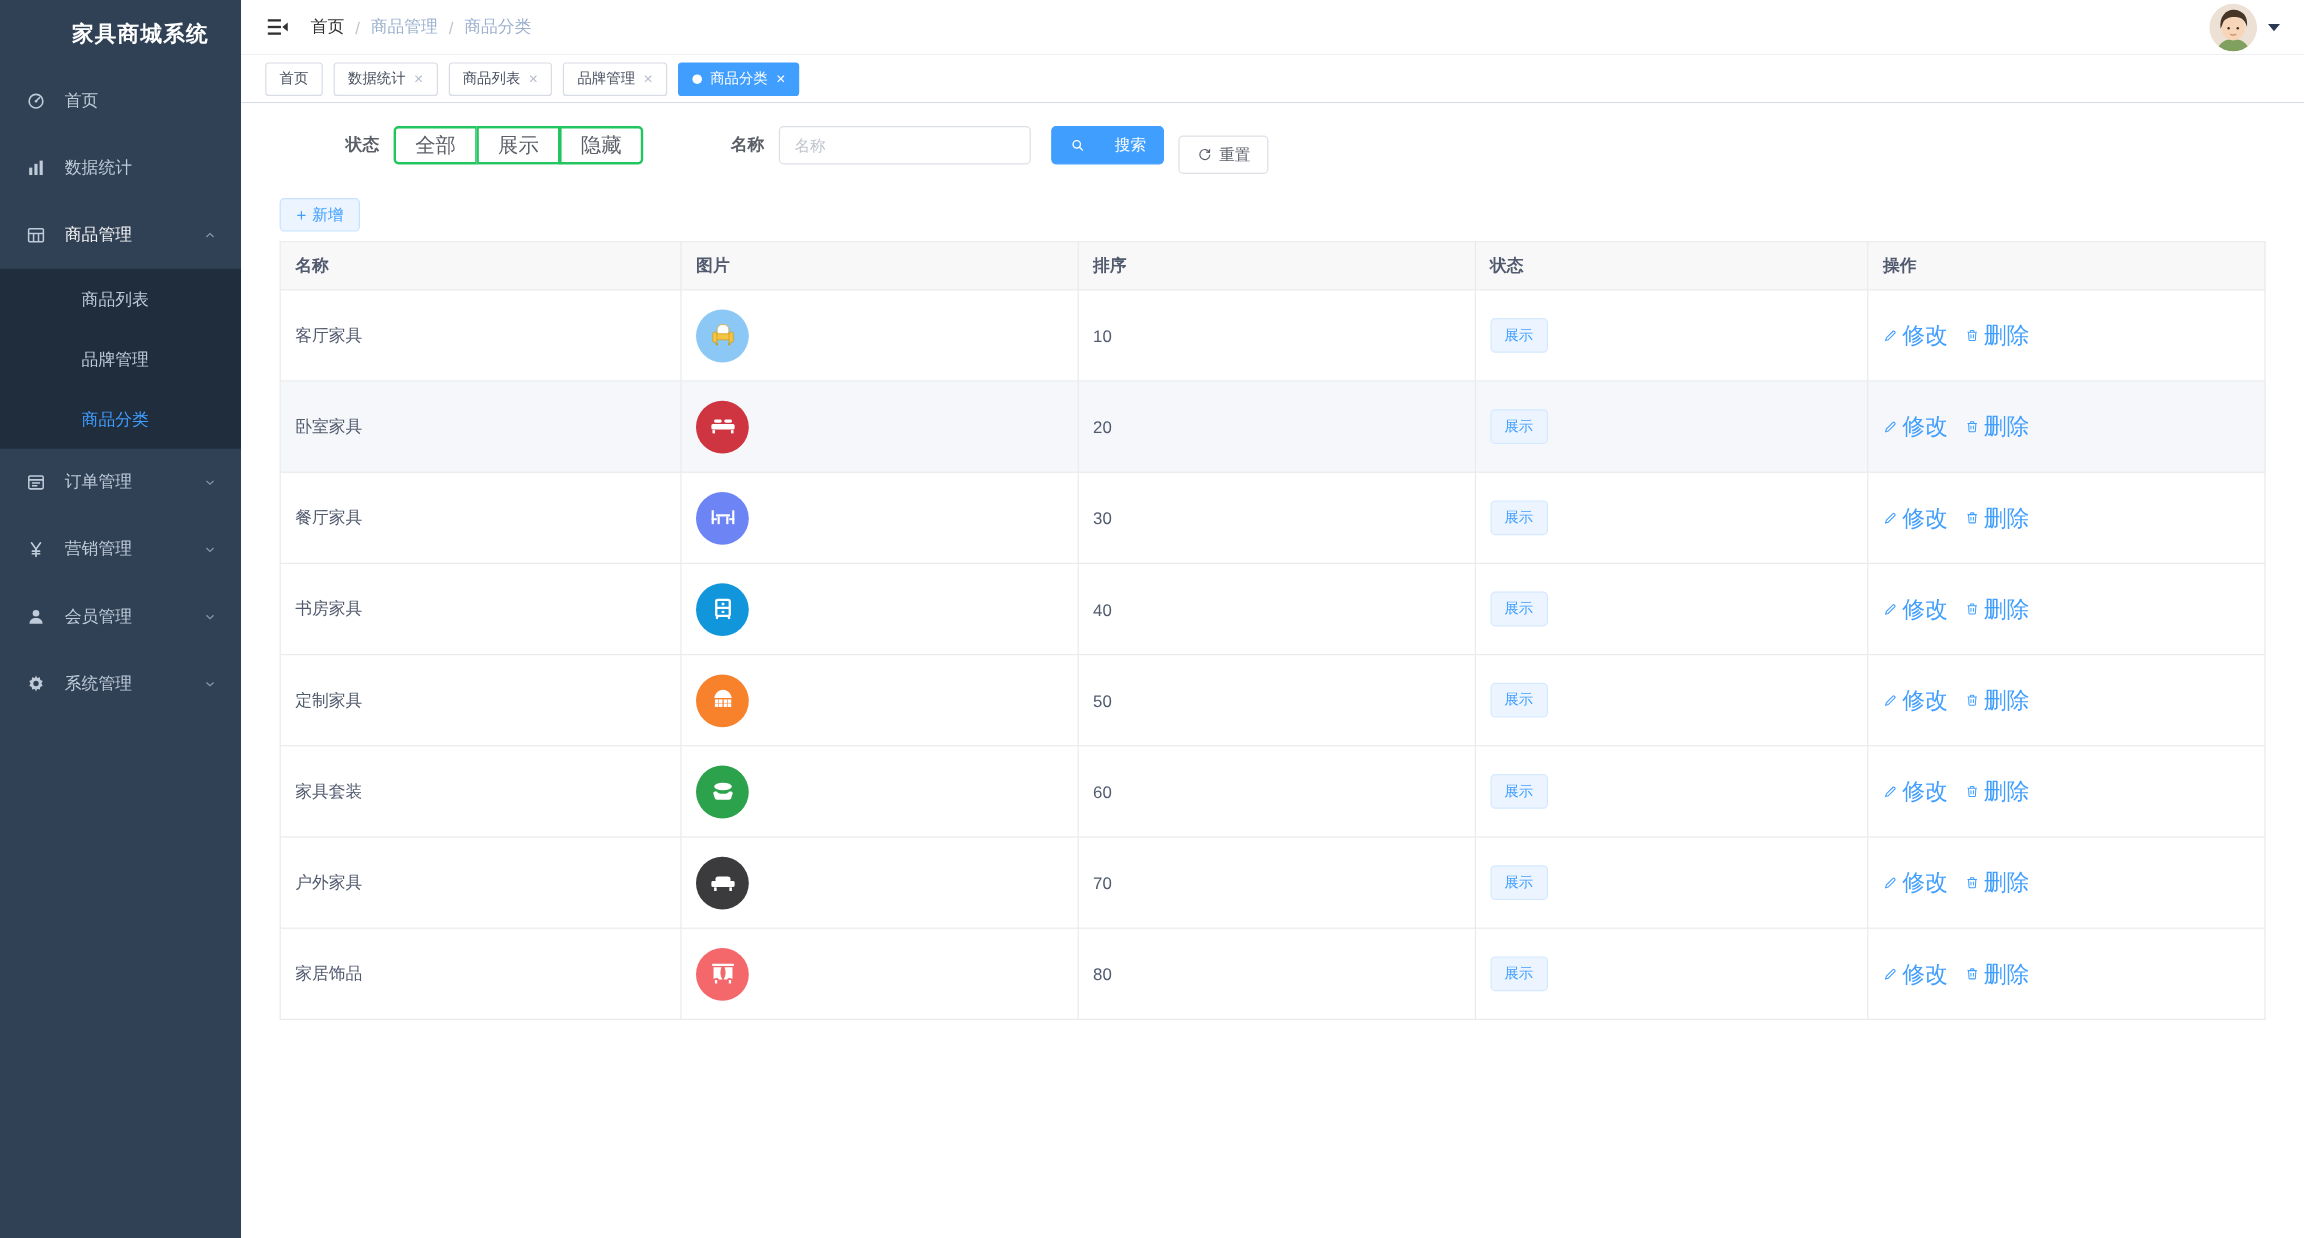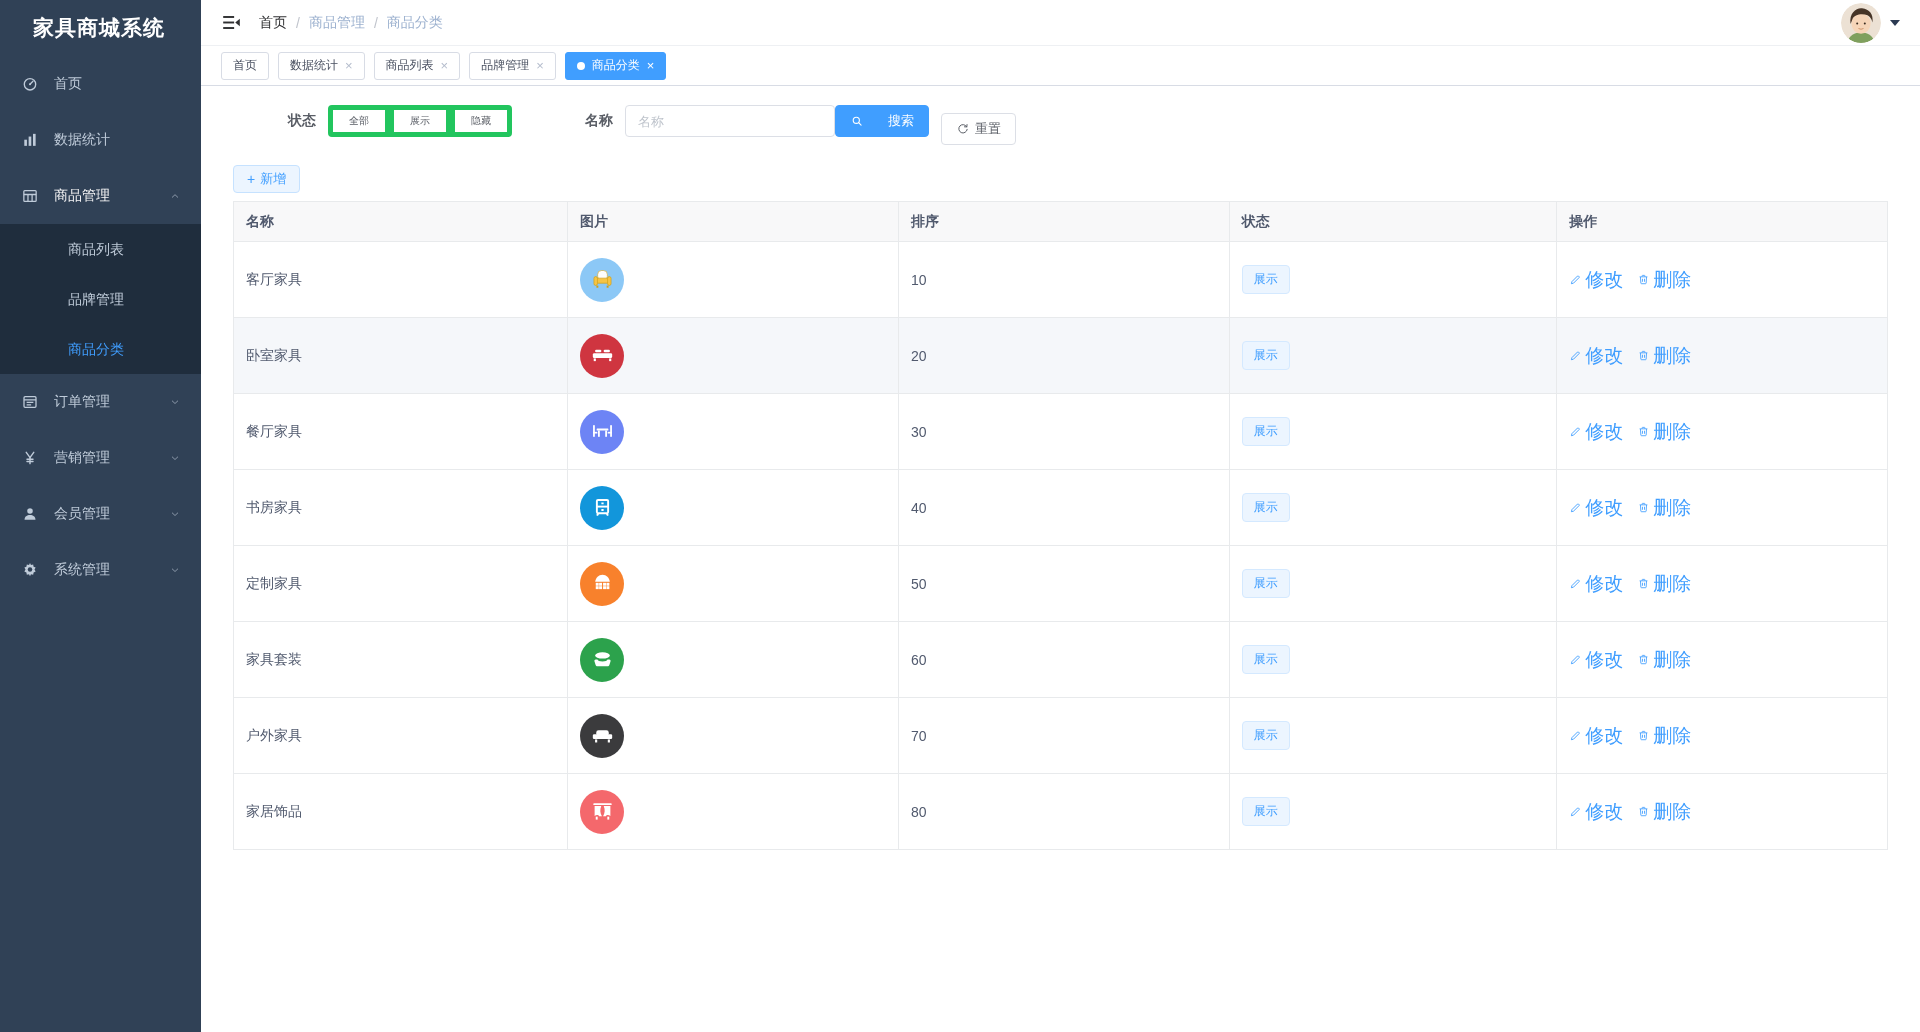--- a/index.html
+++ b/index.html
@@ -2,21 +2,21 @@
 <html><head>
 <meta charset="utf-8">
 <style>
   html,body{margin:0;padding:0;width:1920px;height:1032px;overflow:hidden;
     font-family:"Liberation Sans","DejaVu Sans",sans-serif;background:#fff;}
   *{box-sizing:border-box;}
   #app{display:flex;width:1920px;height:1032px;}
 
   
   .sidebar{width:201px;min-width:201px;height:100%;background:#304156;display:flex;flex-direction:column;}
-  .logo{height:56px;line-height:56px;text-align:left;color:#fff;font-weight:bold;font-size:21px;letter-spacing:1px;padding-left:33px;}
+  .logo{height:56px;line-height:56px;text-align:center;color:#fff;font-weight:bold;font-size:18px;letter-spacing:1px;padding-left:33px;}
   .menu-item{height:56px;display:flex;align-items:center;padding:0 20px;color:#bfcbd9;font-size:14px;cursor:pointer;}
   .menu-item.parent-active{color:#f4f4f5;}
   .mi-icon{width:20px;height:20px;margin-right:14px;display:inline-flex;align-items:center;justify-content:center;}
   .mi-icon svg{width:18px;height:18px;}
   .chev{margin-left:auto;display:inline-flex;align-items:center;}
   .chev svg{width:12px;height:12px;}
   .submenu{background:#1f2d3d;}
   .submenu-item{height:50px;line-height:50px;padding-left:68px;color:#bfcbd9;font-size:14px;cursor:pointer;}
   .submenu-item.active{color:#409eff;}
 
@@ -42,27 +42,27 @@
   .tab.active{background:#409eff;border-color:#409eff;color:#fff;}
   .tab.active .x{color:#fff;}
 
   
   .content{flex:1;background:#fff;padding:0 32px;overflow:hidden;}
   .filterbar{display:flex;align-items:center;margin-top:19px;height:32px;}
   .flabel{font-weight:bold;color:#5a5e66;font-size:14px;margin-right:12px;white-space:nowrap;}
   .flabel.status{margin-left:55px;}
   .flabel.name{margin-left:73px;}
   .btn-group{display:inline-flex;}
-  .gbtn{height:32px;padding:0 16px;background:#fff;border:5px solid #22c55e;color:#5a5e66;font-size:10px;cursor:pointer;margin-left:-1px;}
+  .gbtn{height:32px;padding:0 16px;background:#fff;border:2px solid #22c55e;color:#5a5e66;font-size:17px;cursor:pointer;margin-left:-1px;}
   .gbtn.first{border-radius:4px 0 0 4px;margin-left:0;}
   .gbtn.last{border-radius:0 4px 4px 0;}
   .name-input{width:210px;height:32px;border:1px solid #dcdfe6;border-radius:4px;padding:0 12px;font-size:13px;color:#606266;outline:none;}
   .name-input::placeholder{color:#bfc4cc;}
   .btn{height:32px;display:inline-flex;align-items:center;gap:5px;border-radius:4px;font-size:13px;padding:0 14px;cursor:pointer;}
-  .btn.primary{background:#409eff;border:1px solid #409eff;color:#fff;gap:24px;}
+  .btn.primary{background:#409eff;border:1px solid #409eff;color:#fff;margin-left:17px;gap:24px;}
   .btn.plain{background:#fff;border:1px solid #dcdfe6;color:#5a5e66;margin-left:12px;margin-top:16px;}
   .btn svg{width:14px;height:14px;}
   .add-btn{margin-top:28px;height:28px;display:inline-flex;align-items:center;gap:5px;padding:0 13px;
            background:#ecf5ff;border:1px solid #c6e2ff;color:#409eff;border-radius:4px;font-size:13px;cursor:pointer;}
   .add-btn .plus{font-size:14px;line-height:1;}
 
   
   .grid{width:100%;border-collapse:collapse;margin-top:8px;table-layout:fixed;}
   .grid th{height:40px;background:#f8f8f9;border:1px solid #e8eaec;color:#515a6e;font-size:14px;
            text-align:left;padding:0 12px;font-weight:600;}

